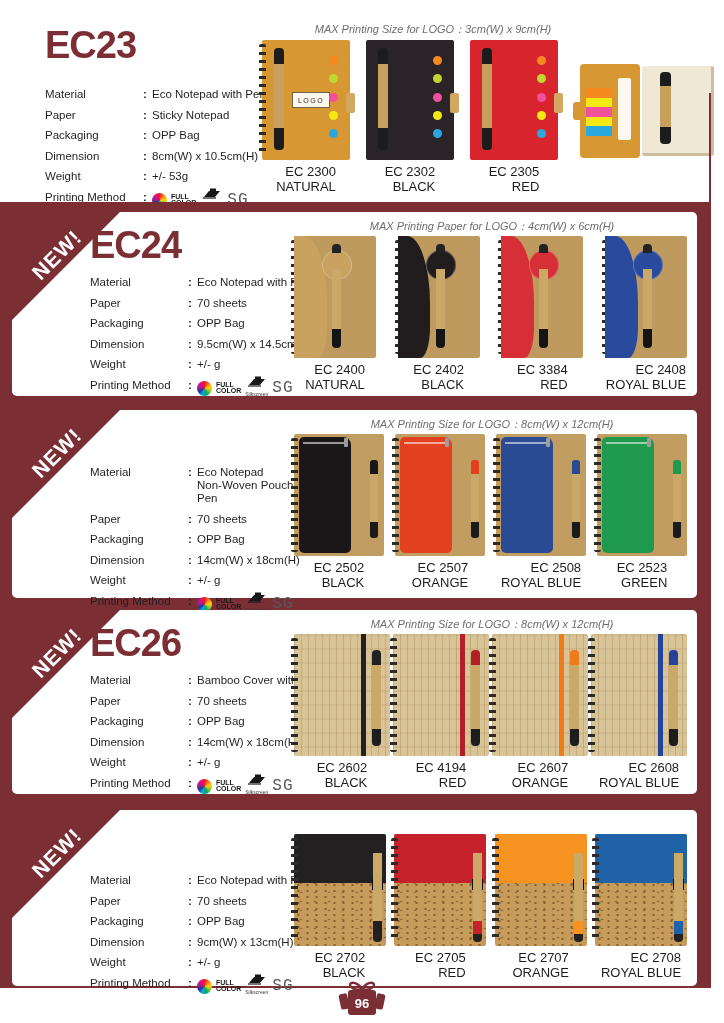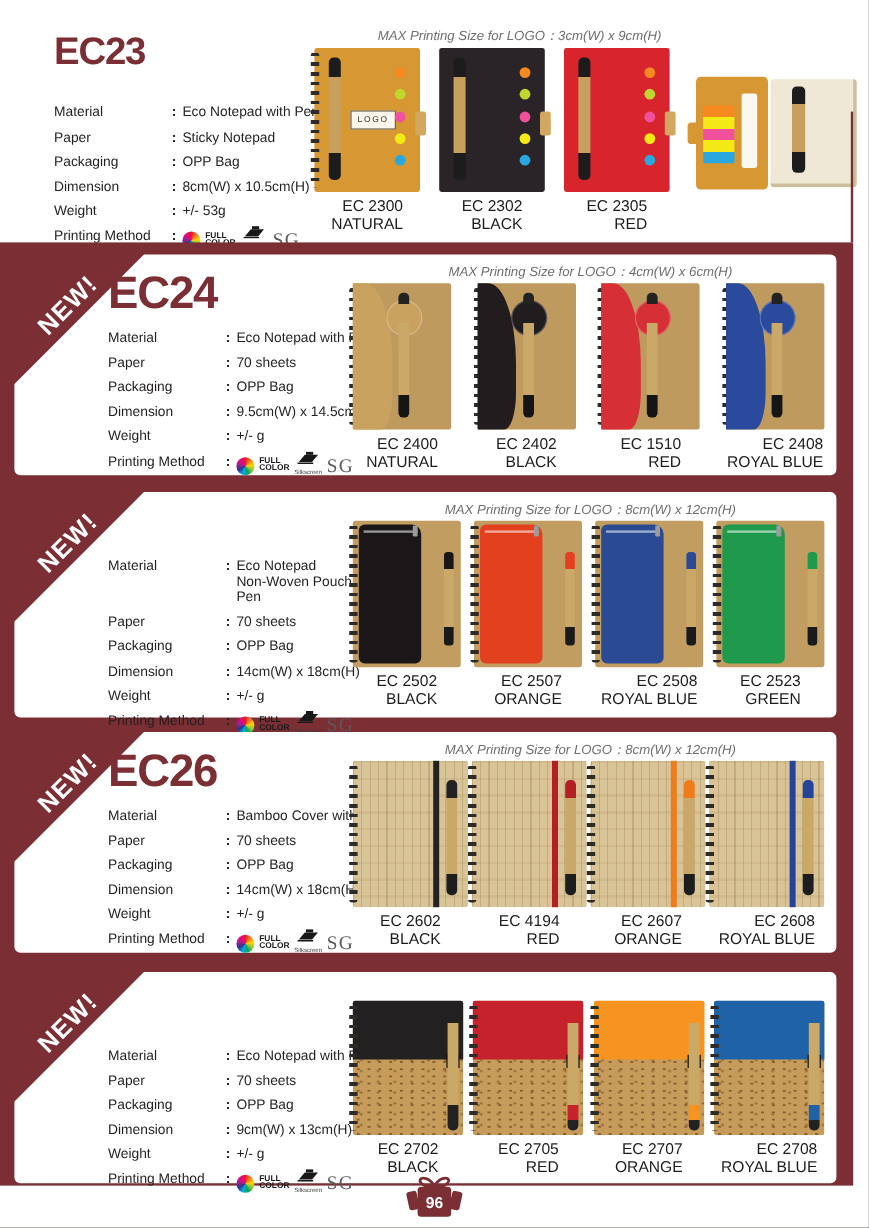--- a/index.html
+++ b/index.html
@@ -13,21 +13,21 @@
   .sl{width:93px;flex:none;}
   .sc{width:14px;flex:none;text-align:center;font-weight:bold;}
   .sv{flex:1;white-space:pre-line;}
   .sv.icons{display:flex;align-items:center;gap:4px;margin-top:-3px;}
   
   .fc-wheel{width:15px;height:15px;border-radius:50%;flex:none;
     background:conic-gradient(#e31e25,#f47b20,#ffd400,#8dc63f,#00a651,#00aeef,#2e3192,#92278f,#ec008c,#e31e25);}
   .fc-text{display:flex;flex-direction:column;font-size:7px;line-height:6.5px;font-weight:bold;color:#1a1a1a;letter-spacing:0;}
   .silk{display:flex;flex-direction:column;align-items:center;gap:1px;}
   .silk i{font-style:normal;font-size:5px;color:#3a3a3a;}
-  .sg{font-family:Liberation Serif, serif;font-size:16px;color:#58595b;letter-spacing:1px;}
+  .sg{font-family:Liberation Mono, monospace;font-size:16px;color:#58595b;letter-spacing:1px;}
   
   .frame{position:absolute;left:0;top:202px;width:711px;height:786px;background:#7b2f35;}
   .box{position:absolute;left:12px;right:14px;background:#ffffff;border-radius:5px;}
   .ribbon{position:absolute;top:-1px;left:-1px;width:110px;height:110px;
           clip-path:polygon(0 0,100% 0,0 100%);background:#7b2f35;z-index:3;}
   .ribbon span{position:absolute;top:32px;left:-6px;width:104px;text-align:center;
           transform:rotate(-45deg);color:#fff;font-weight:bold;font-size:21px;letter-spacing:1px;}
   .box .sec-title{left:78px;top:12px;}
   .box .specs{left:78px;top:64px;}
   .box .maxline{left:280px;top:7px;width:400px;}
@@ -84,21 +84,21 @@
   
   .i27{width:92px;height:112px;border-radius:2px;background:#c79c5a;
     background-image:radial-gradient(rgba(82,46,15,.55) 1px,rgba(0,0,0,0) 1.5px),
       radial-gradient(rgba(60,35,10,.4) 1px,rgba(0,0,0,0) 1.7px);
     background-size:9px 6px,14px 9px;}
   .i27 .top{position:absolute;left:0;right:0;top:0;height:44%;background:var(--c);border-radius:2px 2px 0 0;}
   .i27 .band{position:absolute;right:3px;top:40%;width:11px;height:11px;background:#101010;}
   .i27 .pen{position:absolute;right:4px;top:4px;width:9px;height:104px;border-radius:4px;
     background:linear-gradient(to bottom,var(--c) 0 14%,#c9a868 14% 80%,var(--c) 80% 92%,#222 92%);}
   
-  .ec23-title{left:45px;top:24px;font-size:32px;}
+  .ec23-title{left:45px;top:24px;font-size:38px;}
   .ec23-specs{left:45px;top:88px;}
   .ec23-max{left:268px;top:22px;width:330px;}
   .ec23-row{position:absolute;left:262px;top:40px;right:8px;display:flex;justify-content:space-between;}
   .vline{position:absolute;left:709px;top:93px;width:2px;height:109px;background:#7b2f35;}
   
   .gift{position:absolute;left:50%;transform:translateX(-50%);bottom:1px;}
   .gift text{font-family:"Liberation Sans",sans-serif;font-weight:bold;}
 </style>
 </head>
 <body>
@@ -222,21 +222,21 @@
     <i class="vline"></i>
   </section>
 
   <div class="frame">
 
     <section class="box" style="top:10px;height:184px;">
       <div class="ribbon">
           <span>NEW!</span>
         </div>
       <h2 class="sec-title">EC24</h2>
-      <div class="maxline">MAX Printing Size for LOGO：4cm(W) x 6cm(H)</div>
+      <div class="maxline">MAX Printing Paper for LOGO：4cm(W) x 6cm(H)</div>
       <div class="specs">
         <div class="srow">
             <span class="sl">Material</span>
             <span class="sc">:</span>
             <span class="sv">Eco Notepad with Pen</span>
           </div>
         <div class="srow">
             <span class="sl">Paper</span>
             <span class="sc">:</span>
             <span class="sv">70 sheets</span>
@@ -292,21 +292,21 @@
             </figcaption>
         </figure>
         <figure class="prod">
           <div class="img i24" style="--c: #d62f35;">
               <i class="spiral"></i>
               <i class="wave"></i>
               <i class="disc"></i>
               <i class="pen"></i>
             </div>
           <figcaption>
-              <span>EC 1510</span>
+              <span>EC 3384</span>
               <span>RED</span>
             </figcaption>
         </figure>
         <figure class="prod">
           <div class="img i24" style="--c: #2a4a9d;">
               <i class="spiral"></i>
               <i class="wave"></i>
               <i class="disc"></i>
               <i class="pen"></i>
             </div>

